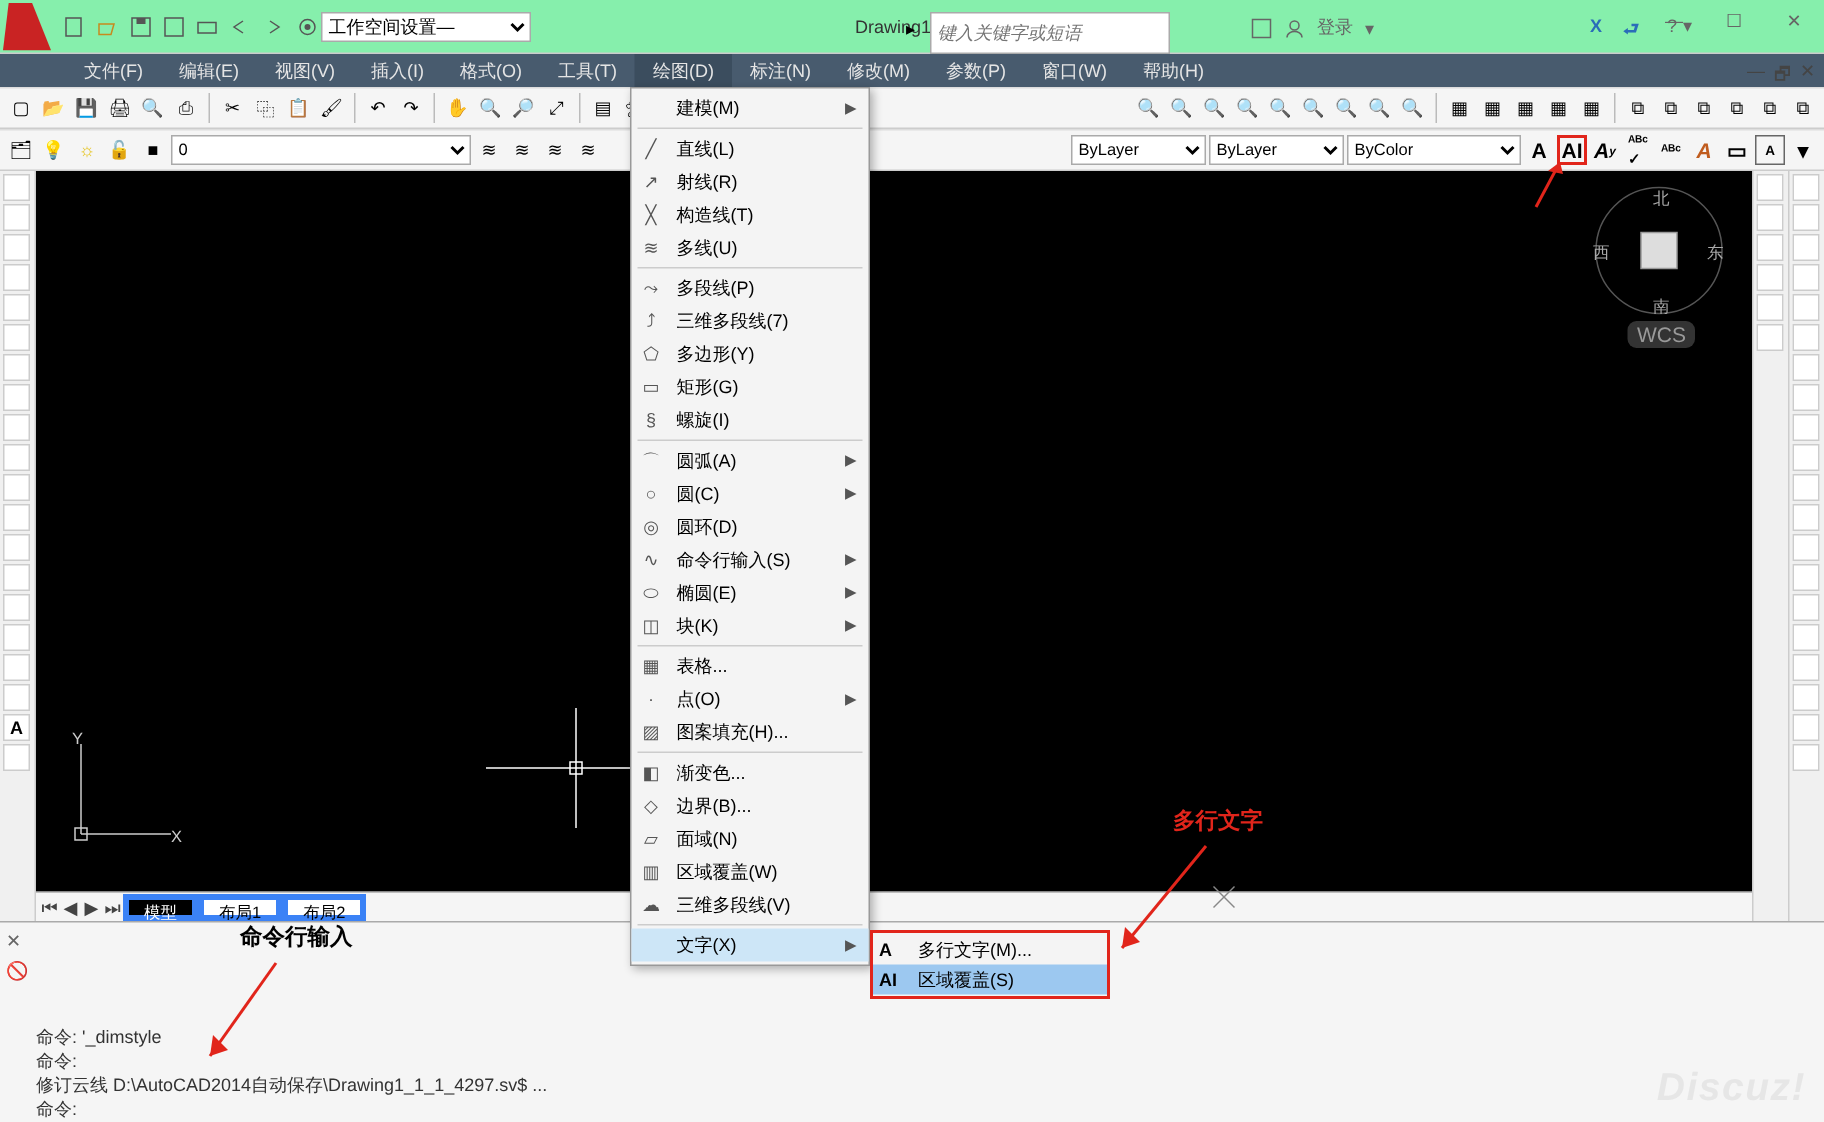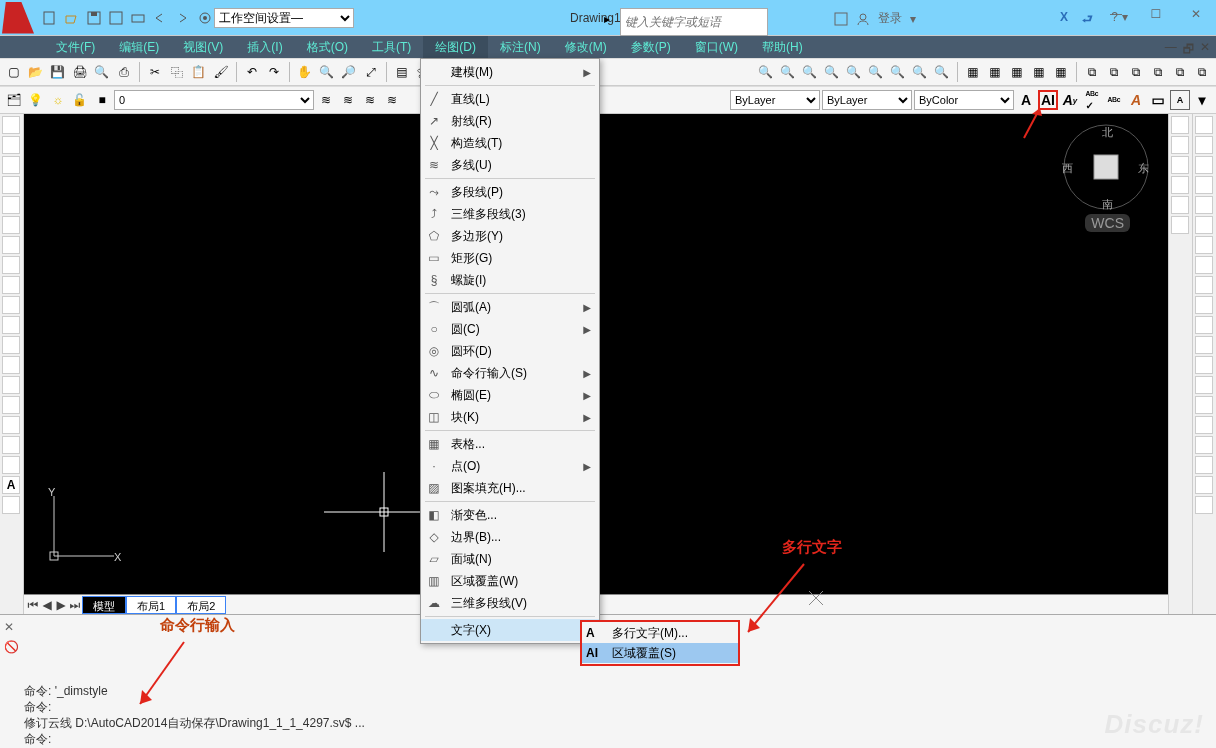--- a/index.html
+++ b/index.html
@@ -1,82 +1,82 @@
 <!DOCTYPE html>
 <html><head>
 <meta charset="utf-8">
 <style>
   * { box-sizing: border-box; margin: 0; padding: 0; font-family: "Microsoft YaHei", SimSun, sans-serif; }
   body { width: 1216px; height: 748px; background: #e8e8e8; overflow: hidden; font-size: 12px; position: relative; }
 
   
-  .titlebar { height: 36px; background: #7dd3fc; display: flex; align-items: center; border-bottom: 1px solid #ccc; position: relative; }
+  .titlebar { height: 36px; background: #86efac; display: flex; align-items: center; border-bottom: 1px solid #ccc; position: relative; }
   .logo { width: 32px; height: 32px; margin-left: 2px; background: #c92323; position: relative; clip-path: polygon(12% 0, 60% 0, 100% 100%, 0 100%); }
   .qat { display: flex; gap: 6px; margin-left: 8px; }
   .qat .ic { width: 16px; height: 16px; }
   .ws-sel { margin-left: 8px; display: flex; align-items: center; gap: 2px; }
   .ws-sel .gear { width: 14px; height: 14px; }
   .ws-sel select { width: 140px; height: 20px; font-size: 12px; background: #fff; border: 1px solid #aaa; }
   .title-txt { position: absolute; left: 50%; transform: translateX(-50%); font-size: 12px; color: #333; }
   .search-box { position: absolute; left: 620px; top: 8px; }
-  .search-box input { width: 148px; height: 20px; font-size: 12px; color: #888; font-style: italic; border: 1px solid #aaa; padding: 13px 4px; }
+  .search-box input { width: 160px; height: 20px; font-size: 12px; color: #888; font-style: italic; border: 1px solid #aaa; padding: 13px 4px; }
   .title-right { position: absolute; right: 120px; top: 10px; display: flex; gap: 8px; align-items: center; color: #666; }
   .title-right .ic { width: 14px; height: 14px; }
   .title-right2 { position: absolute; right: 300px; top: 10px; display: flex; gap: 8px; align-items: center; color: #666; }
   .title-right3 { position: absolute; right: 88px; top: 10px; display: flex; gap: 4px; align-items: center; }
   .winbtns { position: absolute; right: 0; top: 0; display: flex; }
   .winbtns div { width: 40px; height: 28px; display: flex; align-items: center; justify-content: center; color: #666; }
 
   
   .menubar { height: 22px; background: #485b6e; display: flex; align-items: center; padding-left: 44px; }
-  .menubar .mi { color: #5eead4; font-size: 12px; padding: 0 12px; height: 22px; line-height: 22px; cursor: pointer; }
+  .menubar .mi { color: #e5e5e5; font-size: 12px; padding: 0 12px; height: 22px; line-height: 22px; cursor: pointer; }
   .menubar .mi.active { background: #3b4d5e; }
   .doc-mini { position: absolute; right: 6px; top: 40px; display:flex; gap:6px; color:#444; }
 
   
   .tb-row { height: 28px; background: #f5f5f5; display: flex; align-items: center; border-top: 1px solid #ddd; border-bottom: 1px solid #ccc; padding: 0 4px; gap: 2px; }
   .tb-row .ic { width: 20px; height: 20px; display: flex; align-items: center; justify-content: center; }
   .tb-row .sep { width: 1px; height: 20px; background: #bbb; margin: 0 3px; }
   .tb-row select { height: 20px; font-size: 11px; border: 1px solid #aaa; background: #fff; }
   .layer-sel { width: 200px; }
   .linetype-sel { width: 90px; }
   .lineweight-sel { width: 90px; }
-  .color-sel { width: 100px; }
+  .color-sel { width: 116px; }
   .text-tools { display: flex; gap: 2px; align-items: center; position: relative; }
   .text-tools .A { width: 20px; height: 20px; display: flex; align-items: center; justify-content: center; font-size: 14px; font-weight: bold; }
   .red-box1 { border: 2px solid #e1251b; padding: 0; }
   .anno-toolbar-label { position:absolute; top:50px; left:-74px; color:#e1251b; font-size:15px; font-weight:bold; }
 
   
   .main { display: flex; height: calc(100% - 36px - 22px - 28px - 28px - 134px); }
   .lpal, .rpal { width: 24px; background: #f0f0f0; display: flex; flex-direction: column; gap: 2px; padding: 2px; border-right: 1px solid #ccc; }
   .rpal { border-left: 1px solid #ccc; border-right: none; }
   .rpal2 { width: 24px; background: #f0f0f0; display: flex; flex-direction: column; gap: 2px; padding: 2px; border-left: 1px solid #ccc; }
   .pal-ic { width: 18px; height: 18px; background: #fff; border: 1px solid #ccc; }
   .canvas-wrap { flex: 1; display: flex; flex-direction: column; background: #000; position: relative; }
   .canvas { flex: 1; position: relative; }
   .ucs { position: absolute; left: 20px; bottom: 28px; }
   .crosshair { position: absolute; left: 300px; bottom: 42px; }
   .viewcube { position: absolute; right: 12px; top: 8px; }
   .wcs-badge { position: absolute; right: 38px; top: 100px; background:#333; color:#999; padding:1px 6px; border-radius:6px; font-size:14px; }
   .tabs { height: 20px; background: #f5f5f5; display: flex; align-items: center; gap: 0; padding: 0 2px; border-top: 1px solid #888; }
   .tabs .nav { width: 14px; text-align: center; color: #444; }
-  .tabs .tab { padding: 0 10px; height: 18px; line-height: 18px; border: 1px solid #3b82f6; background: #fff; font-size: 11px; }
+  .tabs .tab { padding: 0 10px; height: 18px; line-height: 18px; border: 4px solid #3b82f6; background: #fff; font-size: 11px; }
   .tabs .tab.active { background:#000; color:#fff; }
 
   
   .cmdwrap { height: 134px; background: #f5f5f5; display: flex; flex-direction: column; border-top: 1px solid #aaa; position: relative; }
   .cmd-hist { flex: 1; font-family: SimSun, monospace; font-size: 12px; color: #333; padding: 4px 24px; line-height: 16px; white-space: pre; position: relative; }
   .cmd-hist .close-x { position:absolute; left:4px; top:4px; color:#666; }
   .cmd-hist .no-x { position:absolute; left:4px; top:24px; color:#666; }
-  .anno-cmdline { position:absolute; left:160px; top:2px; color:#c2410c; font-size:15px; font-weight:bold; }
+  .anno-cmdline { position:absolute; left:160px; top:2px; color:#000000; font-size:15px; font-weight:bold; }
   .anno-menu { position:absolute; left:782px; top:538px; color:#e1251b; font-size:15px; font-weight:bold; }
 
   
-  .dd { position: absolute; top: 58px; left: 420px; width: 180px; background: #f4f4f4; border: 1px solid #999; box-shadow: 2px 2px 6px rgba(0,0,0,.3); padding: 2px 0; z-index: 50; }
+  .dd { position: absolute; top: 58px; left: 420px; width: 160px; background: #f4f4f4; border: 1px solid #999; box-shadow: 2px 2px 6px rgba(0,0,0,.3); padding: 2px 0; z-index: 50; }
   .dd .row { height: 22px; display:flex; align-items:center; padding: 0 8px 0 4px; gap:8px; font-size:12px; position:relative; }
   .dd .row.hover { background:#cde6f7; }
   .dd .row .ico { width: 18px; height: 18px; display:flex; align-items:center; justify-content:center; color:#555; }
   .dd .row .lab { flex:1; }
   .dd .row .arr { font-size:10px; color:#555; }
   .dd .rowsep { height:1px; background:#ccc; margin:2px 4px; }
 
   .submenu { position:absolute; top: 620px; left: 580px; width: 160px; background:#f4f4f4; border:2px solid #e1251b; z-index:60; padding:1px 0; }
   .submenu .row { height: 20px; display:flex; align-items:center; gap:8px; padding: 0 8px 0 4px; font-size:12px; }
   .submenu .row.sel { background:#9cc8f0; }
@@ -404,21 +404,21 @@
       <span class="ico">≋</span>
       <span class="lab">多线(U)</span>
     </div>
   <div class="rowsep"></div>
   <div class="row">
       <span class="ico">⤳</span>
       <span class="lab">多段线(P)</span>
     </div>
   <div class="row">
       <span class="ico">⤴</span>
-      <span class="lab">三维多段线(3)</span>
+      <span class="lab">三维多段线(7)</span>
     </div>
   <div class="row">
       <span class="ico">⬠</span>
       <span class="lab">多边形(Y)</span>
     </div>
   <div class="row">
       <span class="ico">▭</span>
       <span class="lab">矩形(G)</span>
     </div>
   <div class="row">

